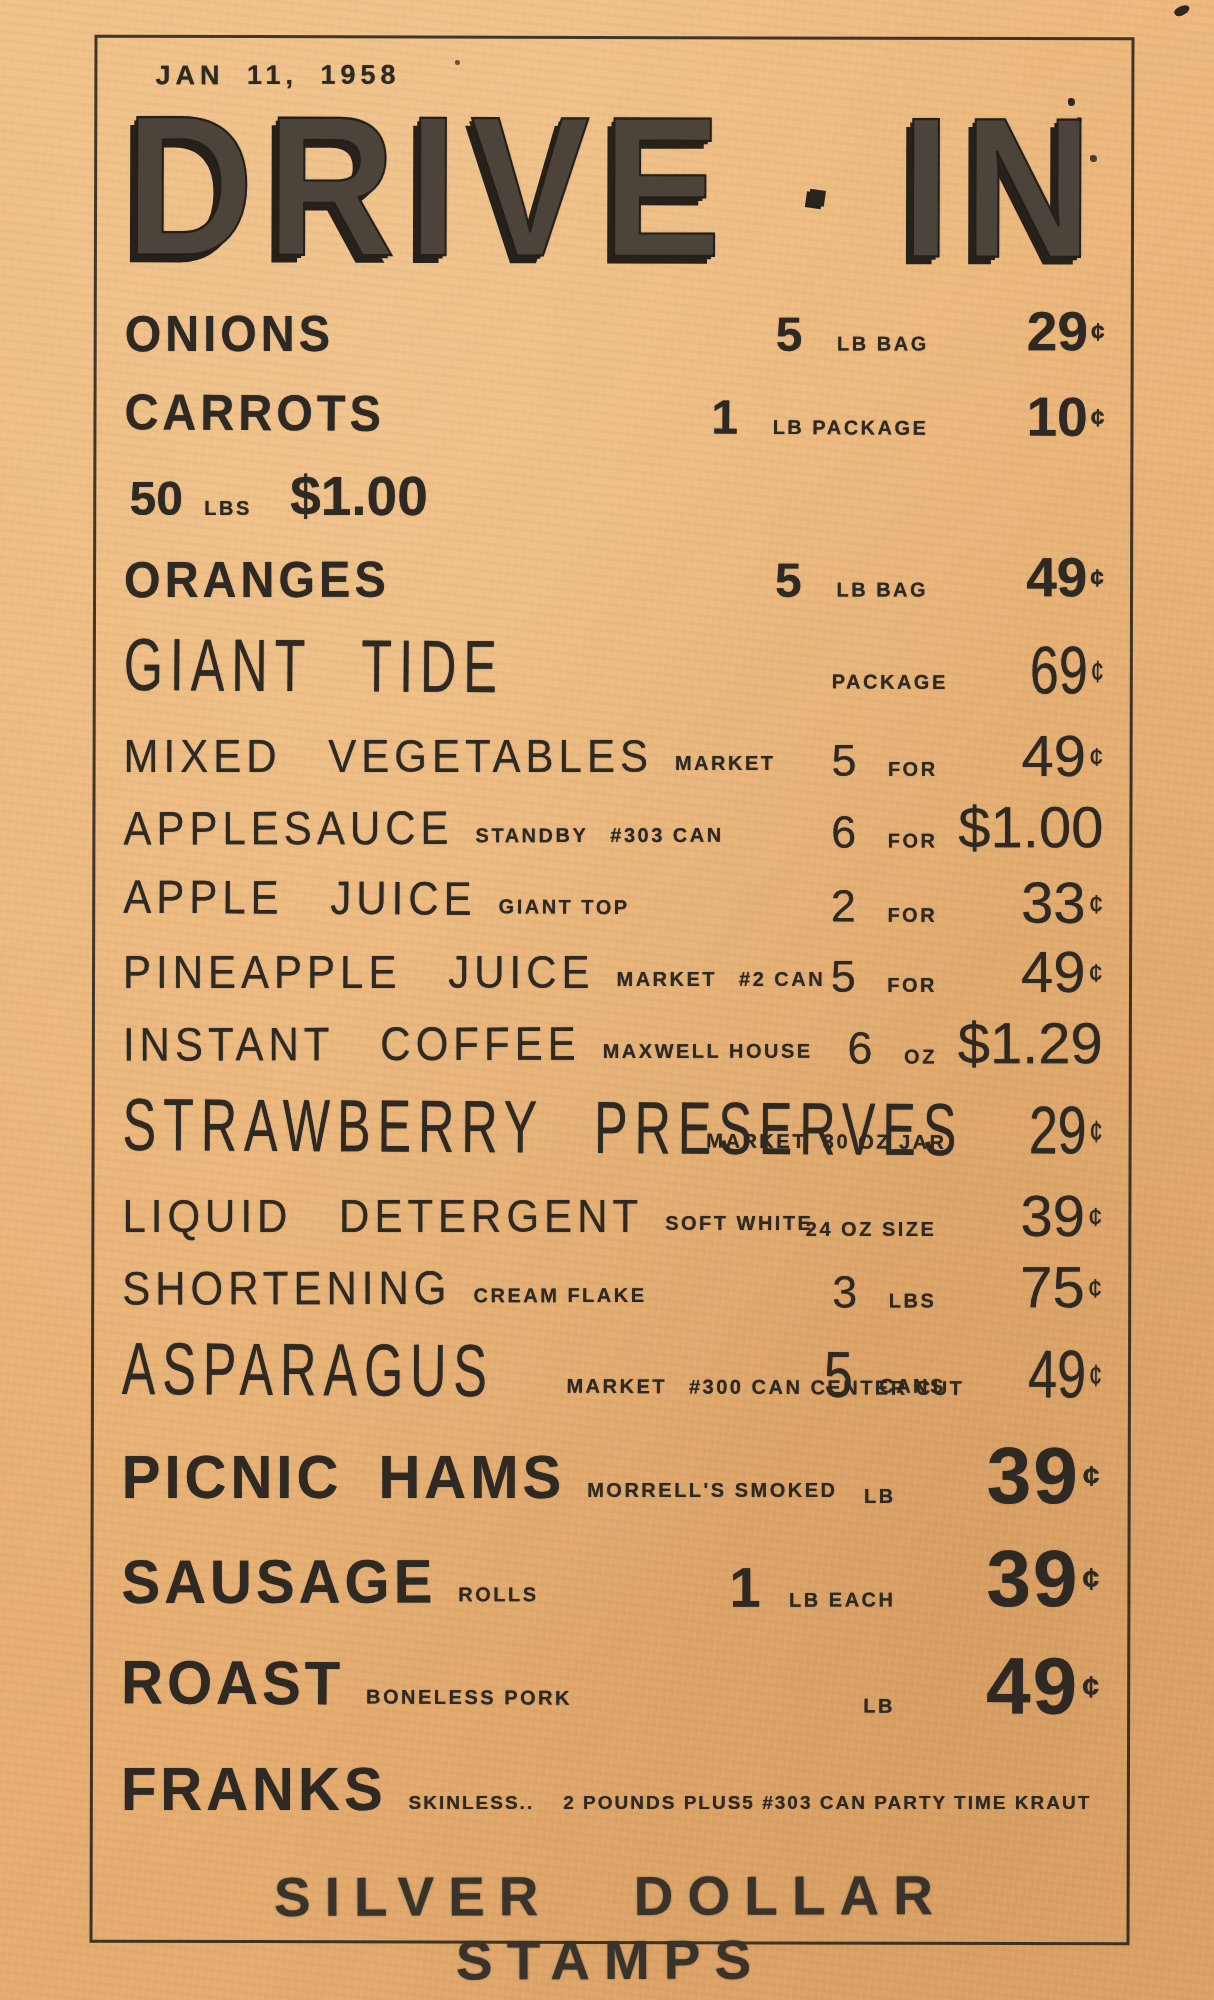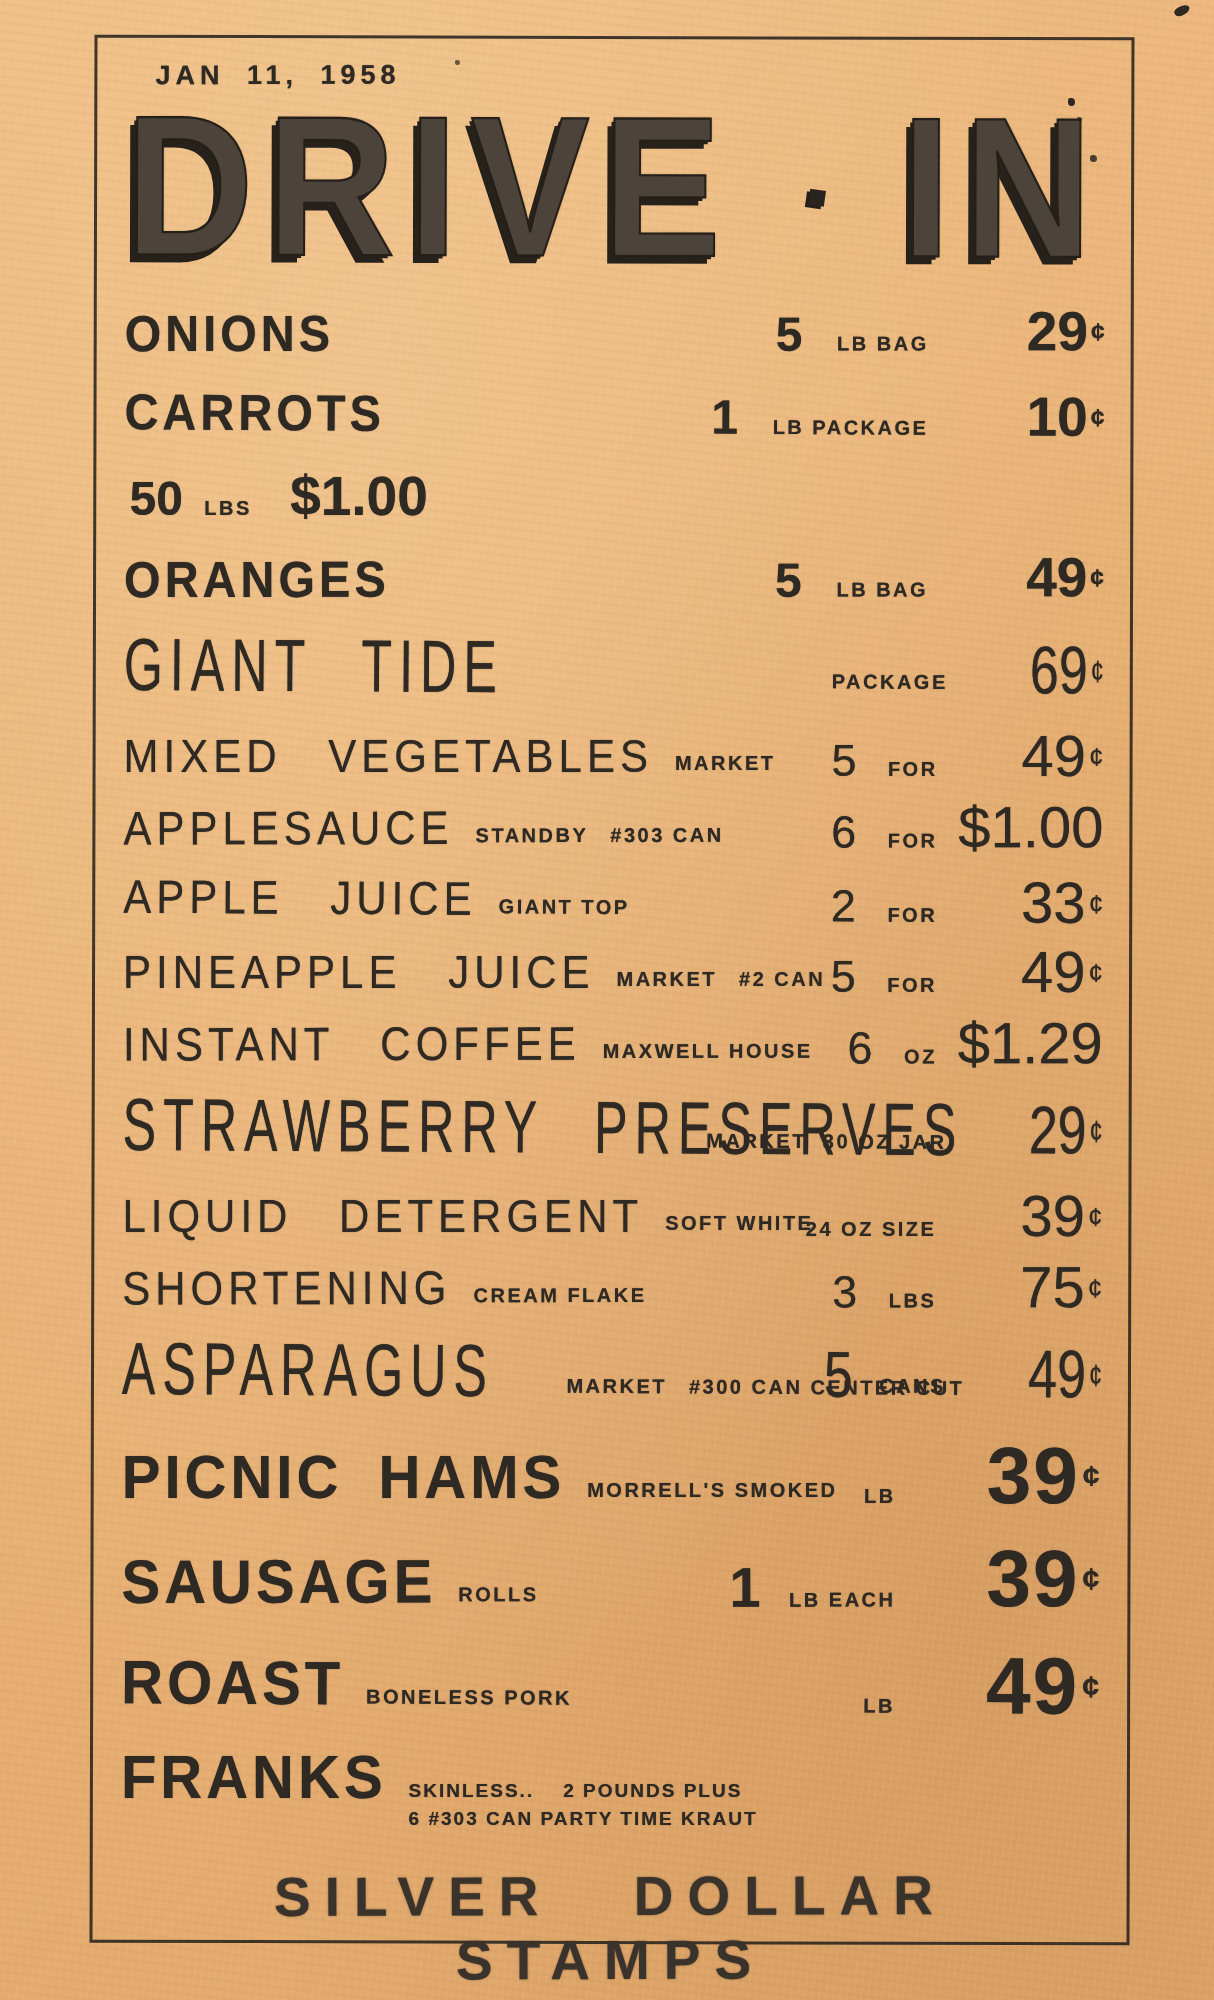--- a/index.html
+++ b/index.html
@@ -93,21 +93,21 @@
   .r-thin .qty{font-size:45px;font-weight:400;min-width:56px;}
   .r-thin .price{font-size:58px;font-weight:400;min-width:150px;}
 
   
   .r-meat{height:100px;margin-bottom:4px;}
   .r-meat .big{font-size:58px;font-weight:bold;letter-spacing:4px;word-spacing:16px;display:inline-block;transform:scaleY(1.06);}
   .r-meat .qty{font-size:56px;font-weight:bold;min-width:56px;}
   .r-meat .price{font-size:80px;font-weight:bold;min-width:190px;letter-spacing:2px;}
   .r-meat .cent{font-size:.38em;top:-.55em;}
 
-  .notes{display:flex;flex-direction:column;line-height:1.45;}
+  .notes{display:flex;line-height:1.45;}
   .notes .sm{white-space:pre;letter-spacing:2px;font-size:19px;}
 
   .r1{transform:rotate(-.25deg);} .r2{transform:rotate(.2deg);} .r3{transform:rotate(-.15deg);}
 
   .footer{margin-top:26px;text-align:center;}
   .fline{font-weight:bold;color:#3a332b;text-shadow:0 0 2px rgba(52,44,36,.6);}
   .f1{font-size:55px;letter-spacing:14px;word-spacing:52px;transform:rotate(-.3deg);}
 </style>
 </head>
 <body>
@@ -323,21 +323,21 @@
           <span class="sm">LB</span>
           <span class="price"><span>49</span><span class="cent">¢</span></span>
         </div>
       </div>
 
       <div class="row r-meat r3">
         <div class="nm">
           <span class="big">FRANKS</span>
           <span class="notes">
             <span class="sm">SKINLESS..    2 POUNDS PLUS</span>
-            <span class="sm">6 #303 CAN PARTY TIME KRAUT</span>
+            <span class="sm">5 #303 CAN PARTY TIME KRAUT</span>
           </span>
         </div>
       </div>
 
     </div>
 
     <div class="footer">
       <div class="fline f1">SILVER DOLLAR STAMPS</div>
 
     </div>

